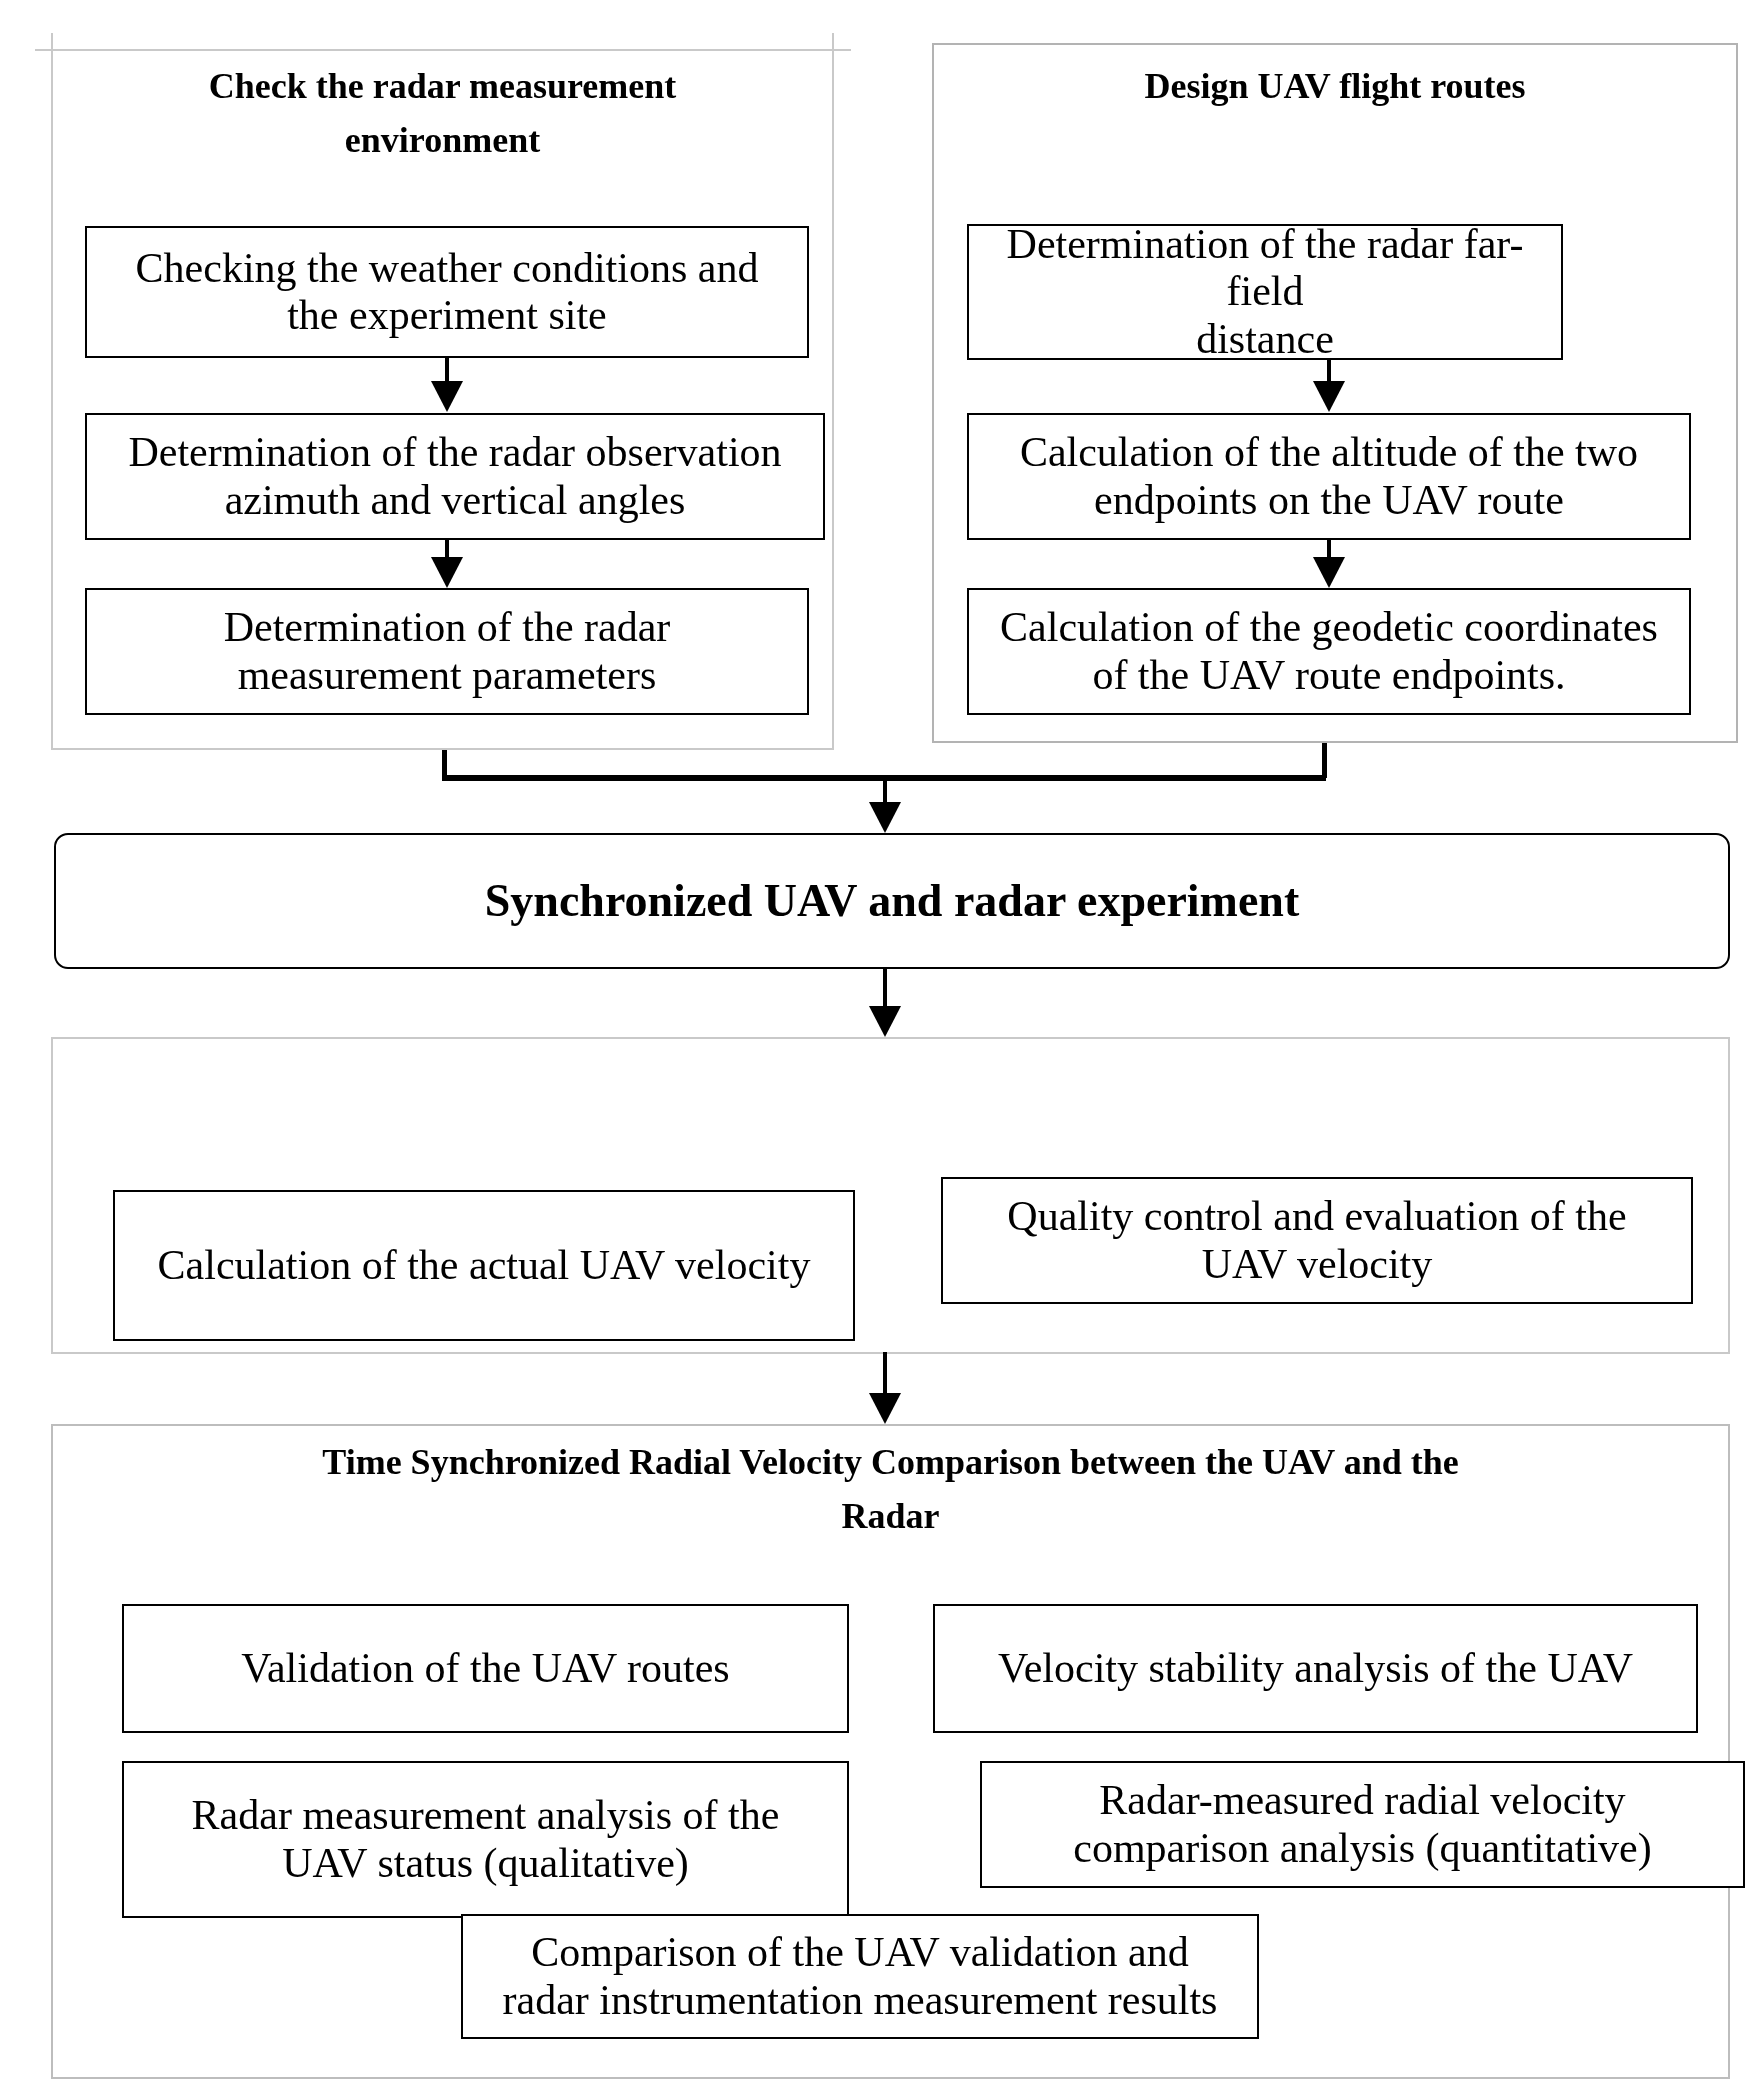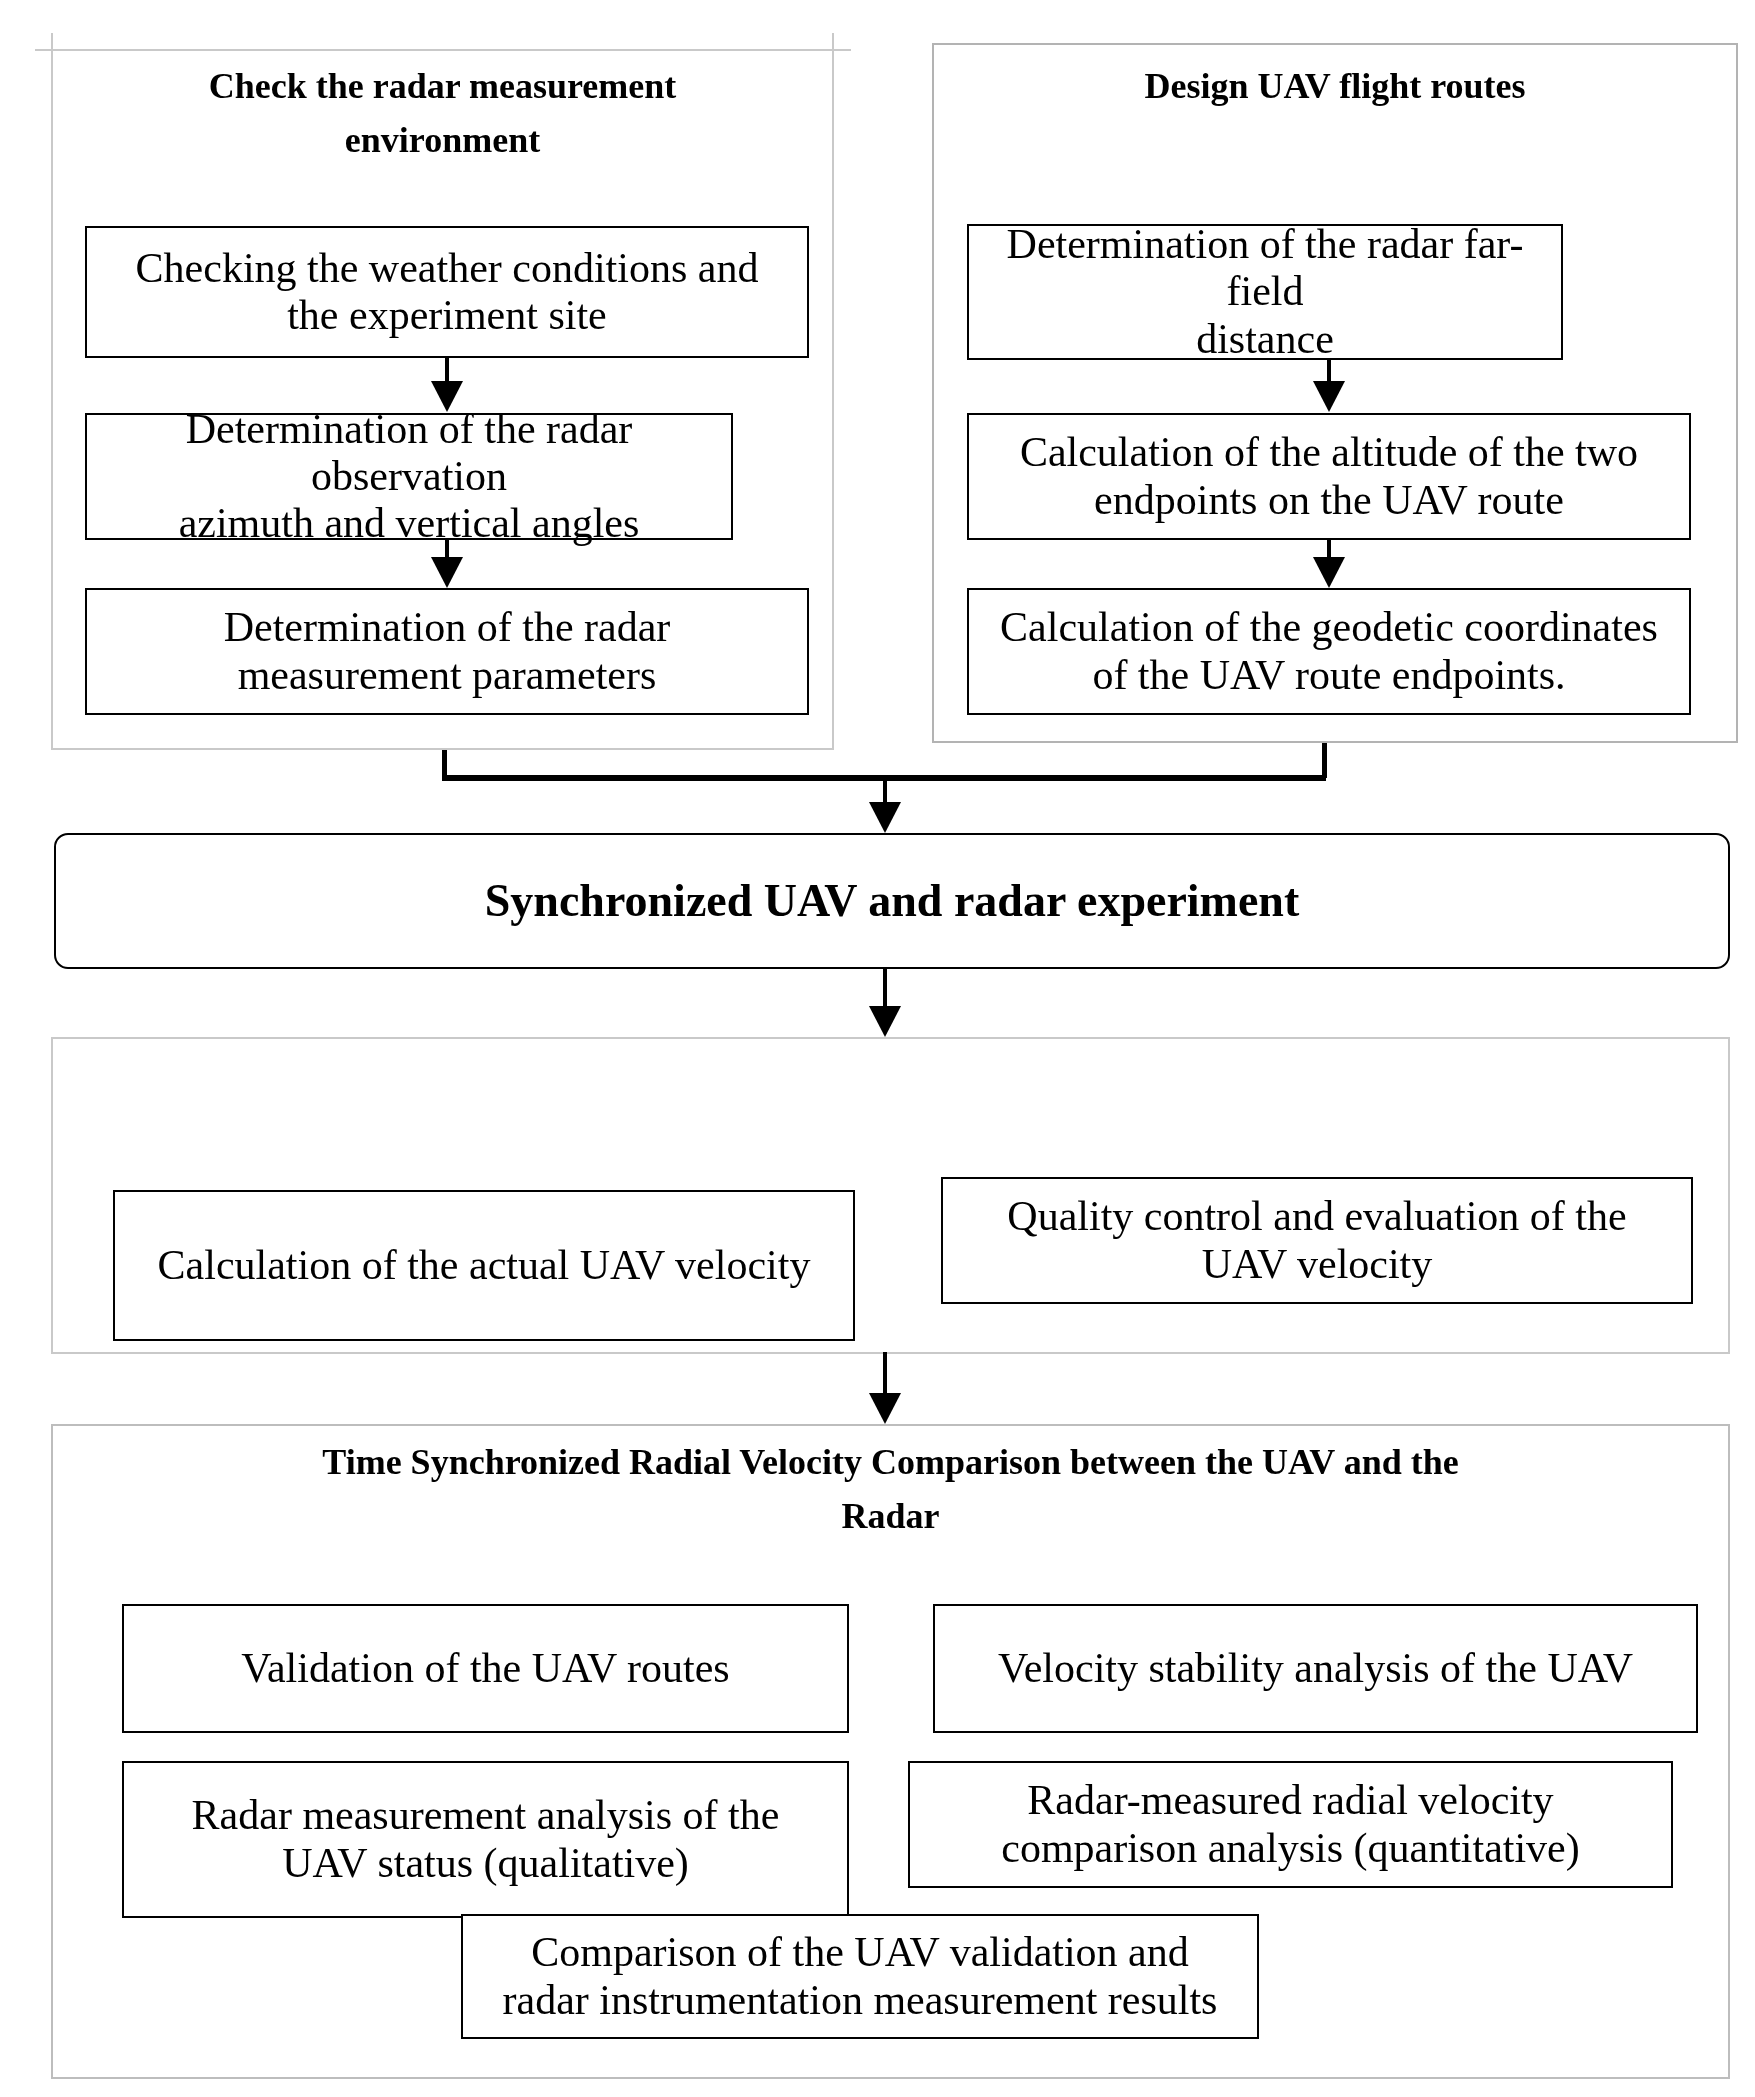--- a/index.html
+++ b/index.html
@@ -44,32 +44,32 @@
   .cc{left:51px;top:1037px;width:1679px;height:317px;}
   
   .cd{left:51px;top:1424px;width:1679px;height:655px;}
 
   .t-a{left:52px;top:59px;width:781px;}
   .t-b{left:932px;top:59px;width:806px;}
   .t-c{left:51px;top:1056px;width:1679px;}
   .t-d{left:51px;top:1435px;width:1679px;}
 
   .bx-l1{left:85px;top:226px;width:724px;height:132px;}
-  .bx-l2{left:85px;top:413px;width:648px;height:127px;}
+  .bx-l2{left:85px;top:413px;width:740px;height:127px;}
   .bx-l3{left:85px;top:588px;width:724px;height:127px;}
   .bx-r1{left:967px;top:224px;width:596px;height:136px;}
   .bx-r2{left:967px;top:413px;width:724px;height:127px;}
   .bx-r3{left:967px;top:588px;width:724px;height:127px;}
   .bx-sync{left:54px;top:833px;width:1676px;height:136px;}
   .bx-s3l{left:113px;top:1190px;width:742px;height:151px;}
   .bx-s3r{left:941px;top:1177px;width:752px;height:127px;}
   .bx-s4al{left:122px;top:1604px;width:727px;height:129px;}
   .bx-s4ar{left:933px;top:1604px;width:765px;height:129px;}
   .bx-s4bl{left:122px;top:1761px;width:727px;height:157px;}
-  .bx-s4br{left:908px;top:1761px;width:765px;height:127px;}
+  .bx-s4br{left:980px;top:1761px;width:765px;height:127px;}
   .bx-s4c{left:461px;top:1914px;width:798px;height:125px;}
 
   
   .al1{left:445px;top:356px;height:26.4px;}
   .al1h{left:431px;top:381px;}
   .al2{left:445px;top:539px;height:19px;}
   .al2h{left:431px;top:557px;}
   
   .ar1{left:1327px;top:360px;height:21.6px;}
   .ar1h{left:1313px;top:381px;}

